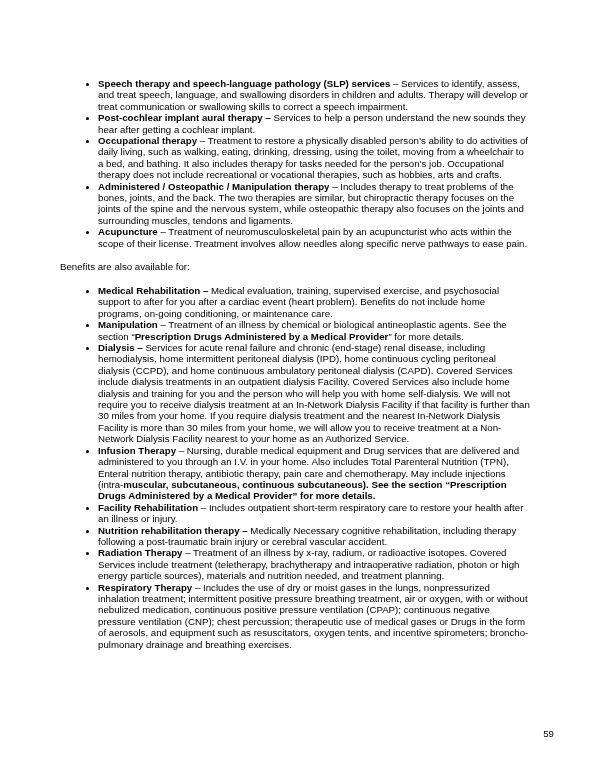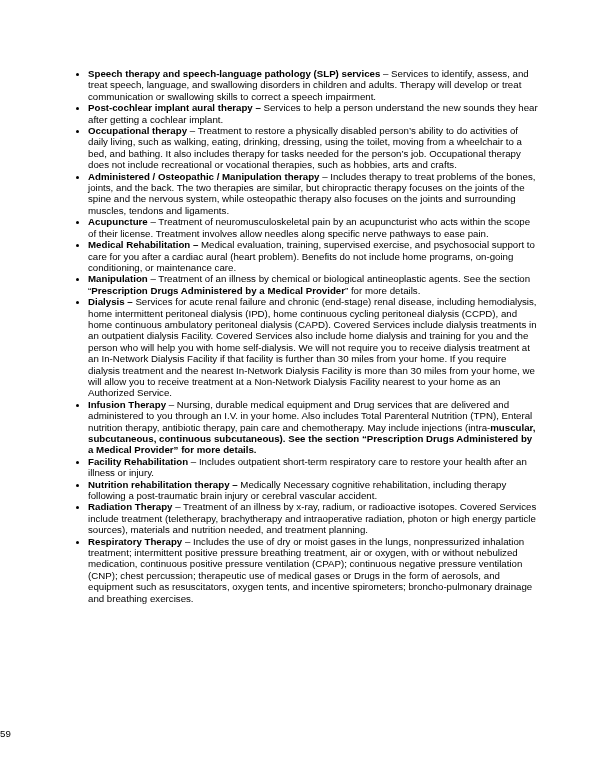--- a/index.html
+++ b/index.html
@@ -20,21 +20,21 @@
     height: 776px;
     background: #ffffff;
   }
   .content {
     position: absolute;
     left: 60px;
     top: 68px;
     width: 480px;
   }
   ul.bullets {
-    margin: 0;
+    margin: 10px;
     padding: 0 0 0 28px;
     list-style: disc outside;
   }
   ul.bullets li {
     font-size: 9.7px;
     line-height: 11.4px;
     margin: 0;
     padding: 0;
   }
   ul.bullets li::marker {
@@ -49,44 +49,45 @@
   p.intro {
     font-size: 9.7px;
     line-height: 11.4px;
     margin: 12px 0 12.5px 0;
   }
   .footer {
     position: absolute;
     top: 728px;
     left: 0;
     width: 554px;
-    text-align: left;
+    text-align: right;
     font-size: 9.7px;
     line-height: 11.4px;
   }
   strong { font-weight: bold; }
 </style>
 </head>
 <body>
 
 <div class="page">
   <div class="content">
 
     <ul class="bullets">
         <li><strong>Speech therapy and speech-language pathology (SLP) services</strong><span> – Services to identify, assess, and treat speech, language, and swallowing disorders in children and adults.  Therapy will develop or treat communication or swallowing skills to correct a speech impairment.</span></li>
         <li><strong>Post-cochlear implant aural therapy –</strong><span> Services to help a person understand the new sounds they hear after getting a cochlear implant.</span></li>
         <li><strong>Occupational therapy</strong><span> – Treatment to restore a physically disabled person’s ability to do activities of daily living, such as walking, eating, drinking, dressing, using the toilet, moving from a wheelchair to a bed, and bathing.  It also includes therapy for tasks needed for the person’s job. Occupational therapy does not include recreational or vocational therapies, such as hobbies, arts and crafts.</span></li>
         <li><strong>Administered / Osteopathic / Manipulation therapy</strong><span> – Includes therapy to treat problems of the bones, joints, and the back.  The two therapies are similar, but chiropractic therapy focuses on the joints of the spine and the nervous system, while osteopathic therapy also focuses on the joints and surrounding muscles, tendons and ligaments.</span></li>
         <li><strong>Acupuncture</strong><span> – Treatment of neuromusculoskeletal pain by an acupuncturist who acts within the scope of their license. Treatment involves allow needles along specific nerve pathways to ease pain.</span></li>
       </ul>
 
 
+    <p class="intro">Benefits are also available for:</p>
 
     <ul class="bullets">
-        <li><strong>Medical Rehabilitation –</strong><span> Medical evaluation, training, supervised exercise, and psychosocial support to care for you after a cardiac aural (heart problem).  Benefits do not include home programs, on-going conditioning, or maintenance care.</span></li>
+        <li><strong>Medical Rehabilitation –</strong><span> Medical evaluation, training, supervised exercise, and psychosocial support to after for you after a cardiac event (heart problem).  Benefits do not include home programs, on-going conditioning, or maintenance care.</span></li>
         <li><strong>Manipulation</strong><span> – Treatment of an illness by chemical or biological antineoplastic agents. See the section “</span><strong>Prescription Drugs Administered by a Medical Provider</strong><span>” for more details.</span></li>
         <li><strong>Dialysis –</strong><span> Services for acute renal failure and chronic (end-stage) renal disease, including hemodialysis, home intermittent peritoneal dialysis (IPD), home continuous cycling peritoneal dialysis (CCPD), and home continuous ambulatory peritoneal dialysis (CAPD).  Covered Services include dialysis treatments in an outpatient dialysis Facility.  Covered Services also include home dialysis and training for you and the person who will help you with home self-dialysis.  We will not require you to receive dialysis treatment at an In-Network Dialysis Facility if that facility is further than 30 miles from your home.  If you require dialysis treatment and the nearest In-Network Dialysis Facility is more than 30 miles from your home, we will allow you to receive treatment at a Non-Network Dialysis Facility nearest to your home as an Authorized Service.</span></li>
         <li><strong>Infusion Therapy</strong><span> – Nursing, durable medical equipment and Drug services that are delivered and administered to you through an I.V. in your home. Also includes Total Parenteral Nutrition (TPN), Enteral nutrition therapy, antibiotic therapy, pain care and chemotherapy. May include injections (intra-</span><strong>muscular, subcutaneous, continuous subcutaneous). See the section “Prescription Drugs Administered by a Medical Provider” for more details.</strong></li>
         <li><strong>Facility Rehabilitation</strong><span> – Includes outpatient short-term respiratory care to restore your health after an illness or injury.</span></li>
         <li><strong>Nutrition rehabilitation therapy –</strong><span> Medically Necessary cognitive rehabilitation, including therapy following a post-traumatic brain injury or cerebral vascular accident.</span></li>
         <li><strong>Radiation Therapy</strong><span> – Treatment of an illness by x-ray, radium, or radioactive isotopes. Covered Services include treatment (teletherapy, brachytherapy and intraoperative radiation, photon or high energy particle sources), materials and nutrition needed, and treatment planning.</span></li>
         <li><strong>Respiratory Therapy</strong><span> – Includes the use of dry or moist gases in the lungs, nonpressurized inhalation treatment; intermittent positive pressure breathing treatment, air or oxygen, with or without nebulized medication, continuous positive pressure ventilation (CPAP); continuous negative pressure ventilation (CNP); chest percussion; therapeutic use of medical gases or Drugs in the form of aerosols, and equipment such as resuscitators, oxygen tents, and incentive spirometers; broncho-pulmonary drainage and breathing exercises.</span></li>
       </ul>
 
   </div>

